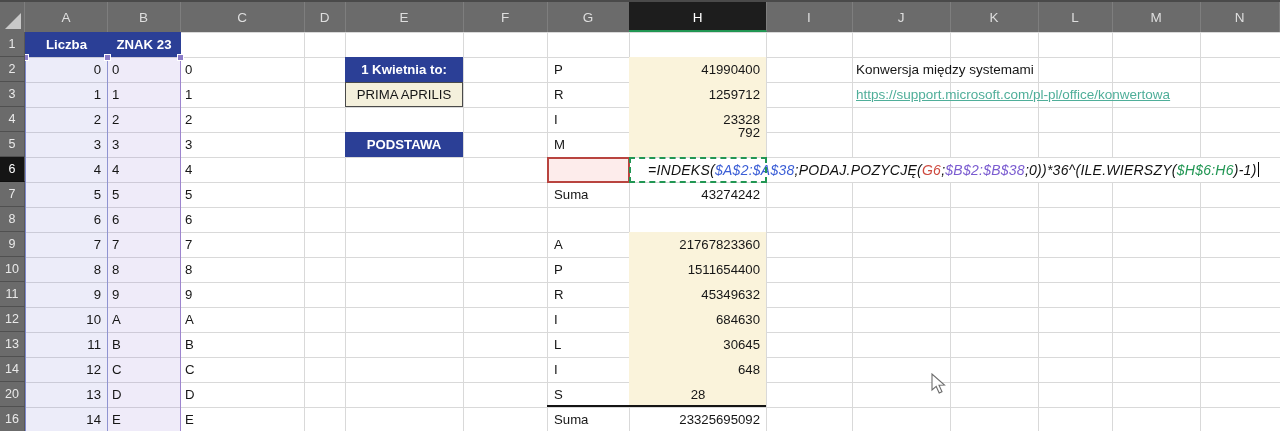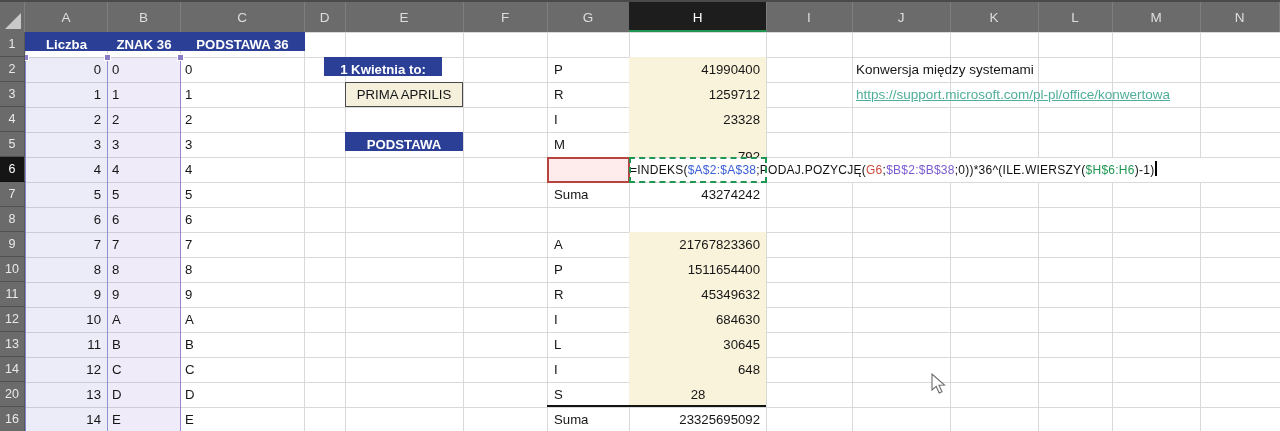--- a/index.html
+++ b/index.html
@@ -29,42 +29,42 @@
         background:repeating-linear-gradient(to bottom,#d9d9d9 0 1px,#ffffff 1px 25px);z-index:0;}
   .vline{position:absolute;top:32px;height:399px;width:1px;background:#d9d9d9;z-index:1;}
 
   
   .cell{position:absolute;height:25px;line-height:25px;font-size:13.2px;color:#161616;
         box-sizing:border-box;white-space:nowrap;z-index:3;padding:0 7px;cursor:cell;}
   .num{text-align:right;}
   .lft{padding-left:5px;}
 
   
-  .bluehdr{position:absolute;height:19px;line-height:25px;background:var(--accent-blue);color:#fff;
+  .bluehdr{position:absolute;height:25px;line-height:25px;background:var(--accent-blue);color:#fff;
            font-weight:bold;font-size:13.2px;text-align:center;z-index:2;box-sizing:border-box;cursor:cell;}
   .overlay{position:absolute;z-index:2;pointer-events:none;box-sizing:border-box;}
   #hl-a{left:25px;top:57px;width:83px;height:374px;background:rgba(108,112,205,.13);
         border-left:1px solid rgba(75,95,200,.6);border-right:1px solid rgba(75,95,200,.45);}
   #hl-b{left:107px;top:57px;width:74px;height:374px;background:rgba(130,100,205,.13);
         border-right:1px solid rgba(125,85,200,.6);}
   .handle{position:absolute;width:5px;height:5px;background:#8b7cc8;border:1px solid #fff;
           box-sizing:content-box;z-index:5;pointer-events:none;}
   #cream1{left:629px;top:57px;width:137px;height:100px;background:var(--cream);}
   #cream2{left:629px;top:232px;width:137px;height:175px;background:var(--cream);}
 
   #prima-cell{position:absolute;left:345px;top:82px;width:118px;height:25px;line-height:23px;
               background:#f4f0dc;border:1.5px solid #4a4a4a;box-sizing:border-box;text-align:center;
               font-size:13.2px;color:#161616;z-index:3;cursor:cell;}
   #g6-pink{position:absolute;left:547px;top:157px;width:83px;height:26px;background:#fdeceb;
            border:2px solid #b9443f;box-sizing:border-box;z-index:4;}
 
   
   #h6-strip{position:absolute;left:630px;top:158px;width:645px;height:24px;background:#fff;
-            z-index:4;line-height:24px;white-space:nowrap;font-size:12px;letter-spacing:.25px;
-            padding-left:0;box-sizing:border-box;cursor:text;}
+            z-index:4;line-height:24px;white-space:nowrap;font-size:14px;letter-spacing:.25px;
+            padding-left:18px;box-sizing:border-box;cursor:text;font-style:italic;}
   #h6-dash{position:absolute;left:629px;top:157px;width:138px;height:26px;
            border:2px dashed var(--ref-green);box-sizing:border-box;z-index:5;pointer-events:none;}
   .seg-default{color:#111;}
   .seg-blue{color:var(--ref-blue);}
   .seg-red{color:var(--ref-red);}
   .seg-purple{color:var(--ref-purple);}
   .seg-green{color:var(--ref-green);}
   #caret{display:inline-block;width:1.5px;height:15px;background:#000;vertical-align:-2px;margin-left:1px;}
 
   #sum-border{position:absolute;left:547px;top:405px;width:219px;height:2px;background:#141414;z-index:5;}
@@ -103,24 +103,23 @@
   <div id="hl-a" class="overlay"></div>
   <div id="hl-b" class="overlay"></div>
   <div class="handle" style="left:22px;top:54px;"></div>
   <div class="handle" style="left:104px;top:54px;"></div>
   <div class="handle" style="left:177px;top:54px;"></div>
 
   <div id="cream1" class="overlay"></div>
   <div id="cream2" class="overlay"></div>
 
   <div class="bluehdr" style="left:25px;top:32px;width:83px;">Liczba</div>
-  <div class="bluehdr" style="left:107px;top:32px;width:74px;">ZNAK 36</div>
-  <div class="bluehdr" style="left:180px;top:32px;width:125px;">PODSTAWA 36</div>
-
-  <div class="bluehdr" style="left:324px;top:57px;width:118px;">1 Kwietnia to:</div>
+  <div class="bluehdr" style="left:107px;top:32px;width:74px;">ZNAK 23</div>
+
+  <div class="bluehdr" style="left:345px;top:57px;width:118px;">1 Kwietnia to:</div>
   <div id="prima-cell">PRIMA APRILIS</div>
   <div class="bluehdr" style="left:345px;top:132px;width:118px;">PODSTAWA</div>
 
   <div id="g6-pink"></div>
 
   <div id="h6-strip">
     <span id="formula-text"><span class="seg-default">=INDEKS(</span><span class="seg-blue">$A$2:$A$38</span><span class="seg-default">;PODAJ.POZYCJĘ(</span><span class="seg-red">G6</span><span class="seg-default">;</span><span class="seg-purple">$B$2:$B$38</span><span class="seg-default">;0))*36^(ILE.WIERSZY(</span><span class="seg-green">$H$6:H6</span><span class="seg-default">)-1)</span></span><span id="caret"></span>
   </div>
   <div id="h6-dash"></div>
 
@@ -215,21 +214,21 @@
     <div class="cell num" style="left: 25px; top: 407px; width: 83px;">14</div>
     <div class="cell lft" style="left: 107px; top: 407px; width: 74px;">E</div>
     <div class="cell lft" style="left: 180px; top: 407px; width: 125px;">E</div>
     <div class="cell " style="left: 547px; top: 57px; width: 83px;">P</div>
     <div class="cell num" style="left: 629px; top: 57px; width: 138px;">41990400</div>
     <div class="cell " style="left: 547px; top: 82px; width: 83px;">R</div>
     <div class="cell num" style="left: 629px; top: 82px; width: 138px;">1259712</div>
     <div class="cell " style="left: 547px; top: 107px; width: 83px;">I</div>
     <div class="cell num" style="left: 629px; top: 107px; width: 138px;">23328</div>
     <div class="cell " style="left: 547px; top: 132px; width: 83px;">M</div>
-    <div class="cell num" style="left: 629px; top: 144px; width: 138px;">792</div>
+    <div class="cell num" style="left: 629px; top: 120px; width: 138px;">792</div>
     <div class="cell " style="left: 547px; top: 157px; width: 83px;">A</div>
     <div class="cell " style="left: 547px; top: 182px; width: 83px;">Suma</div>
     <div class="cell num" style="left: 629px; top: 182px; width: 138px;">43274242</div>
     <div class="cell " style="left: 547px; top: 232px; width: 83px;">A</div>
     <div class="cell num" style="left: 629px; top: 232px; width: 138px;">21767823360</div>
     <div class="cell " style="left: 547px; top: 257px; width: 83px;">P</div>
     <div class="cell num" style="left: 629px; top: 257px; width: 138px;">1511654400</div>
     <div class="cell " style="left: 547px; top: 282px; width: 83px;">R</div>
     <div class="cell num" style="left: 629px; top: 282px; width: 138px;">45349632</div>
     <div class="cell " style="left: 547px; top: 307px; width: 83px;">I</div>

